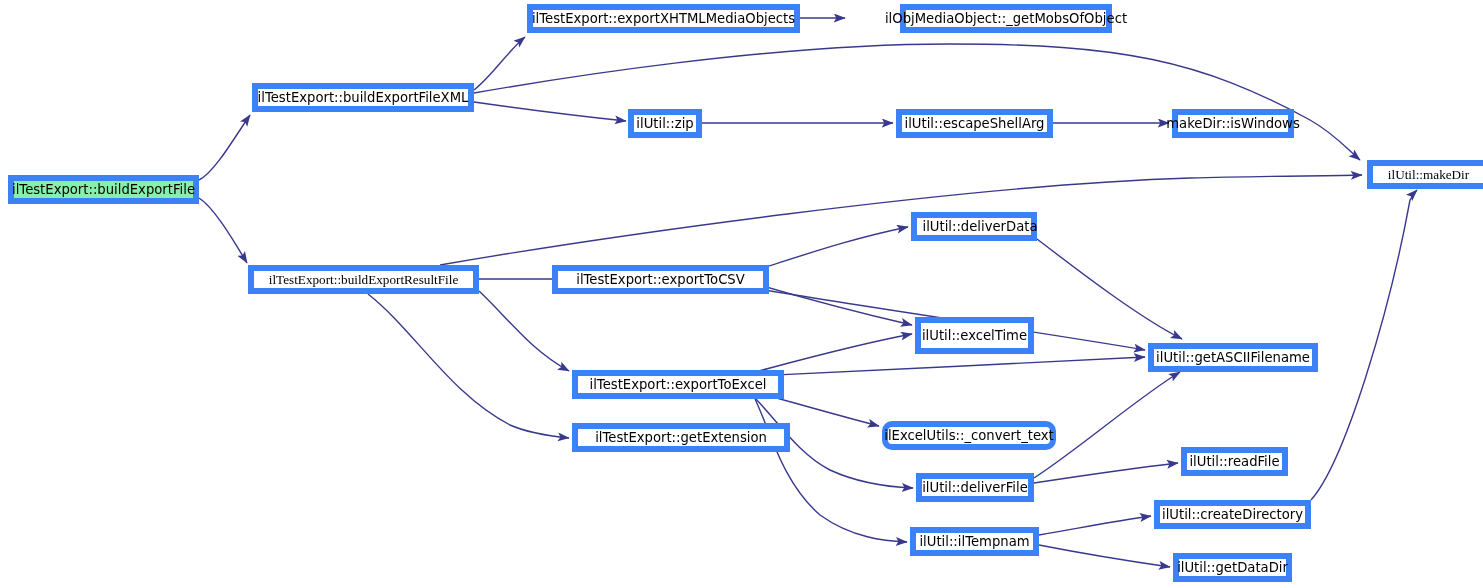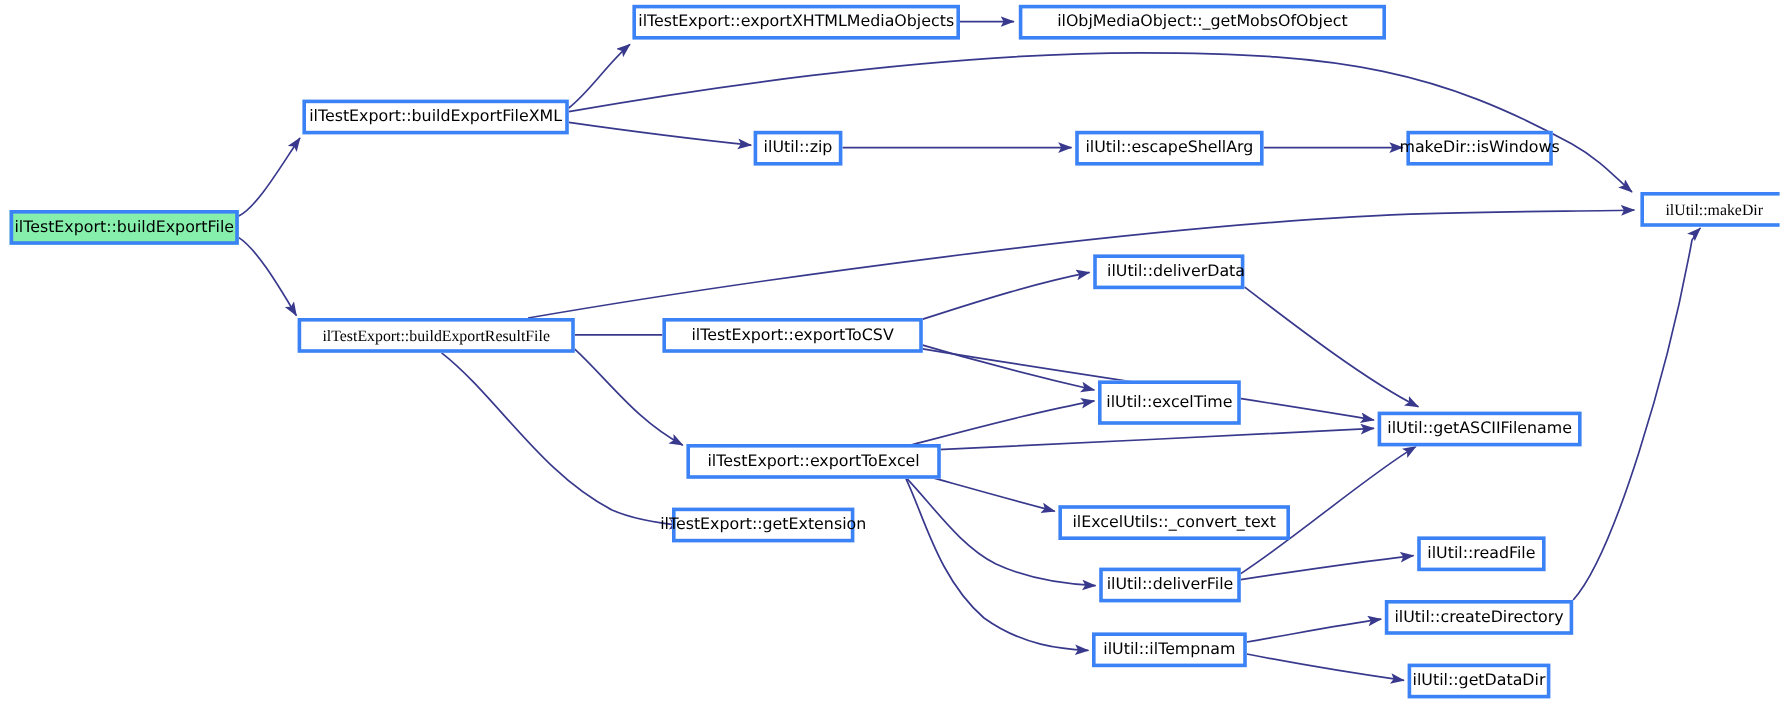--- a/index.html
+++ b/index.html
@@ -2,21 +2,21 @@
 <html><head>
 <meta charset="utf-8">
 <style>
   html,body{margin:0;padding:0;background:#ffffff;}
   body{width:1483px;height:588px;overflow:hidden;font-family:"DejaVu Sans",sans-serif;}
   #canvas{position:relative;width:1483px;height:588px;background:#ffffff;}
   svg#edges{position:absolute;left:0;top:0;width:1483px;height:588px;pointer-events:none;}
   .node{
     position:absolute;
     box-sizing:border-box;
-    border:3px solid #3b82f6;
+    border:6px solid #3b82f6;
     background:#ffffff;
     display:flex;
     align-items:center;
     justify-content:center;
     font-size:13.2px;
     color:#000000;
     white-space:nowrap;
     letter-spacing:0px;
     line-height:1;
   }
@@ -65,21 +65,21 @@
   <div id="node-layer">
       <div class="node current" style="left: 8px; top: 175px; width: 191px; height: 29px;">
         <span class="node-label">ilTestExport::buildExportFile</span>
       </div>
       <div class="node" style="left: 252px; top: 83px; width: 222px; height: 29px;">
         <span class="node-label">ilTestExport::buildExportFileXML</span>
       </div>
       <div class="node" style="left: 527px; top: 4px; width: 273px; height: 29px;">
         <span class="node-label">ilTestExport::exportXHTMLMediaObjects</span>
       </div>
-      <div class="node" style="left: 849px; top: 4px; width: 306px; height: 29px; align-items: center;">
+      <div class="node" style="left: 900px; top: 4px; width: 212px; height: 29px; align-items: center;">
         <span class="node-label">ilObjMediaObject::_getMobsOfObject</span>
       </div>
       <div class="node" style="left: 628px; top: 109px; width: 74px; height: 29px;">
         <span class="node-label">ilUtil::zip</span>
       </div>
       <div class="node" style="left: 896px; top: 109px; width: 157px; height: 29px;">
         <span class="node-label">ilUtil::escapeShellArg</span>
       </div>
       <div class="node" style="left: 1172px; top: 109px; width: 122px; height: 29px;">
         <span class="node-label">makeDir::isWindows</span>
@@ -89,33 +89,33 @@
       </div>
       <div class="node" style="left: 248px; top: 265px; width: 231px; height: 29px; font-family: Liberation Serif, serif;">
         <span class="node-label">ilTestExport::buildExportResultFile</span>
       </div>
       <div class="node" style="left: 552px; top: 265px; width: 217px; height: 29px; justify-content: center;">
         <span class="node-label">ilTestExport::exportToCSV</span>
       </div>
       <div class="node" style="left: 572px; top: 370px; width: 212px; height: 29px;">
         <span class="node-label">ilTestExport::exportToExcel</span>
       </div>
-      <div class="node" style="left: 560px; top: 423px; width: 152px; height: 29px;">
+      <div class="node" style="left: 572px; top: 423px; width: 218px; height: 29px;">
         <span class="node-label">ilTestExport::getExtension</span>
       </div>
       <div class="node" style="left: 911px; top: 212px; width: 126px; height: 29px; padding-left: 12px;">
         <span class="node-label">ilUtil::deliverData</span>
       </div>
       <div class="node" style="left: 915px; top: 317px; width: 119px; height: 37px;">
         <span class="node-label">ilUtil::excelTime</span>
       </div>
       <div class="node" style="left: 1148px; top: 343px; width: 170px; height: 29px;">
         <span class="node-label">ilUtil::getASCIIFilename</span>
       </div>
-      <div class="node" style="left: 882px; top: 421px; width: 193px; height: 29px;">
+      <div class="node" style="left: 882px; top: 421px; width: 174px; height: 29px; border-radius: 10px;">
         <span class="node-label">ilExcelUtils::_convert_text</span>
       </div>
       <div class="node" style="left: 916px; top: 473px; width: 118px; height: 29px;">
         <span class="node-label">ilUtil::deliverFile</span>
       </div>
       <div class="node" style="left: 1181px; top: 447px; width: 107px; height: 29px;">
         <span class="node-label">ilUtil::readFile</span>
       </div>
       <div class="node" style="left: 910px; top: 527px; width: 129px; height: 29px;">
         <span class="node-label">ilUtil::ilTempnam</span>

